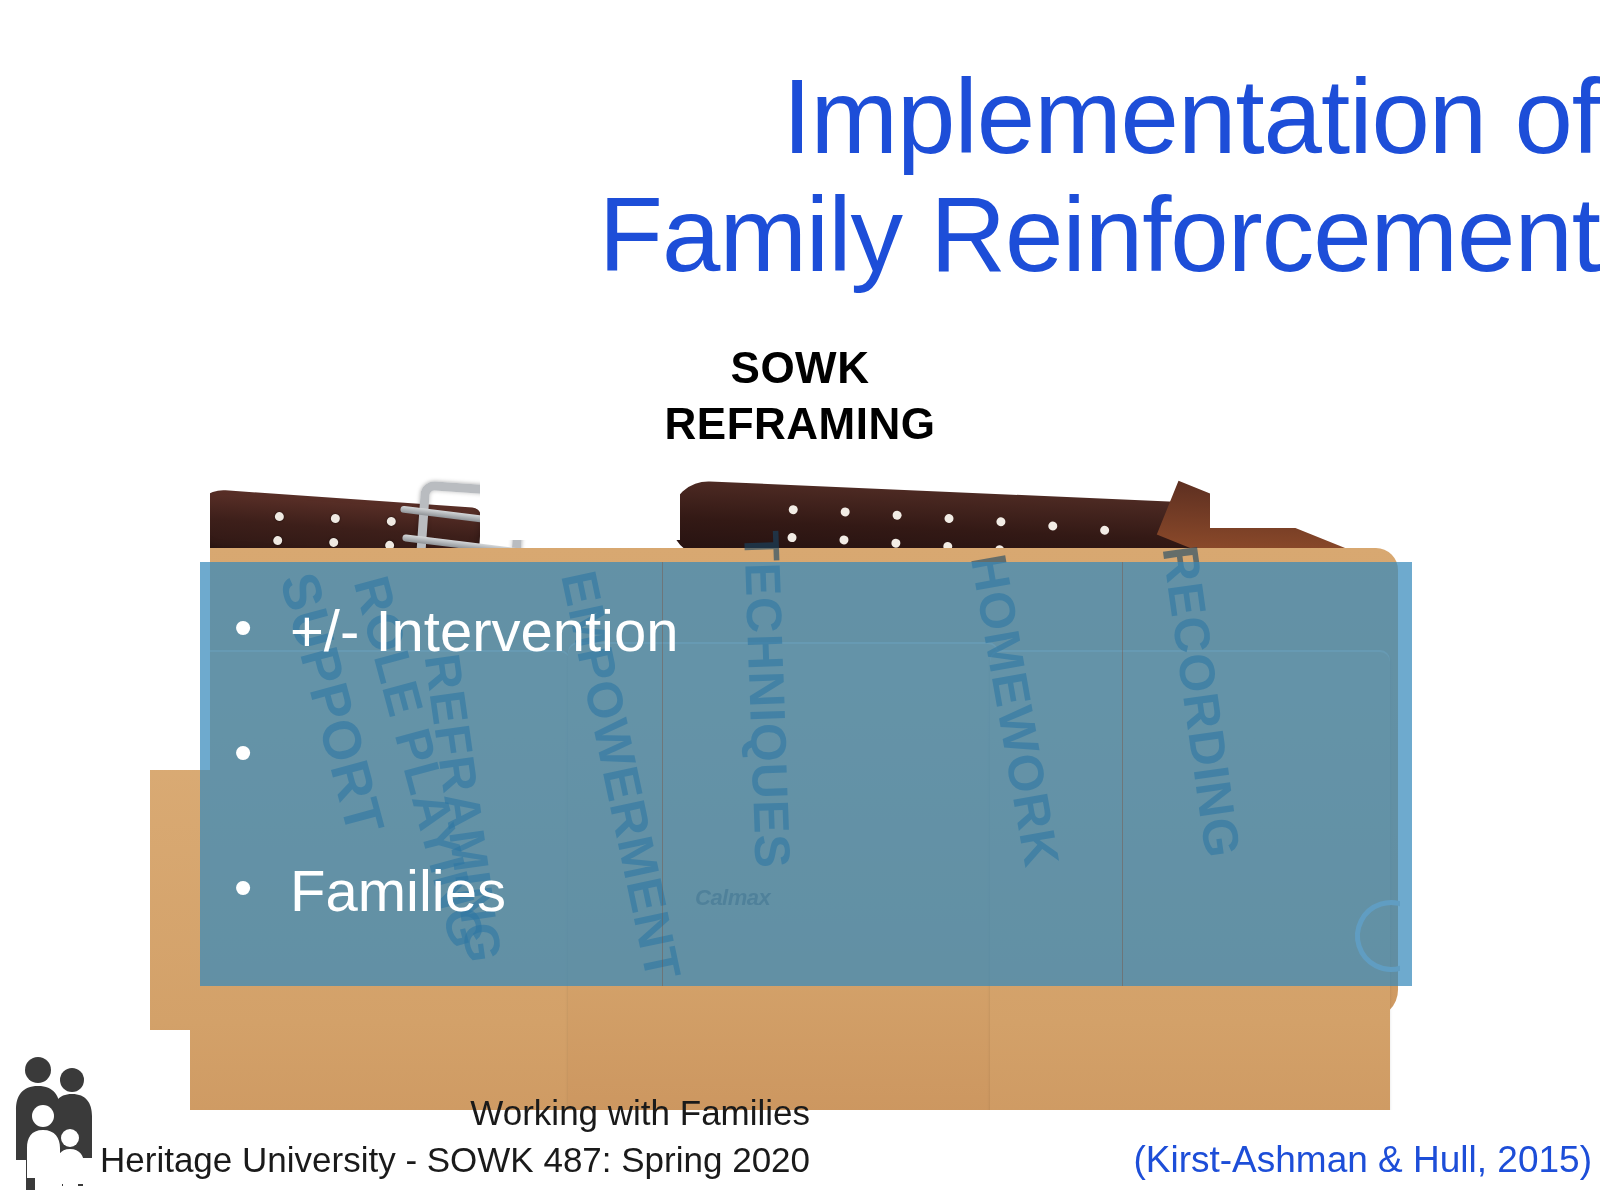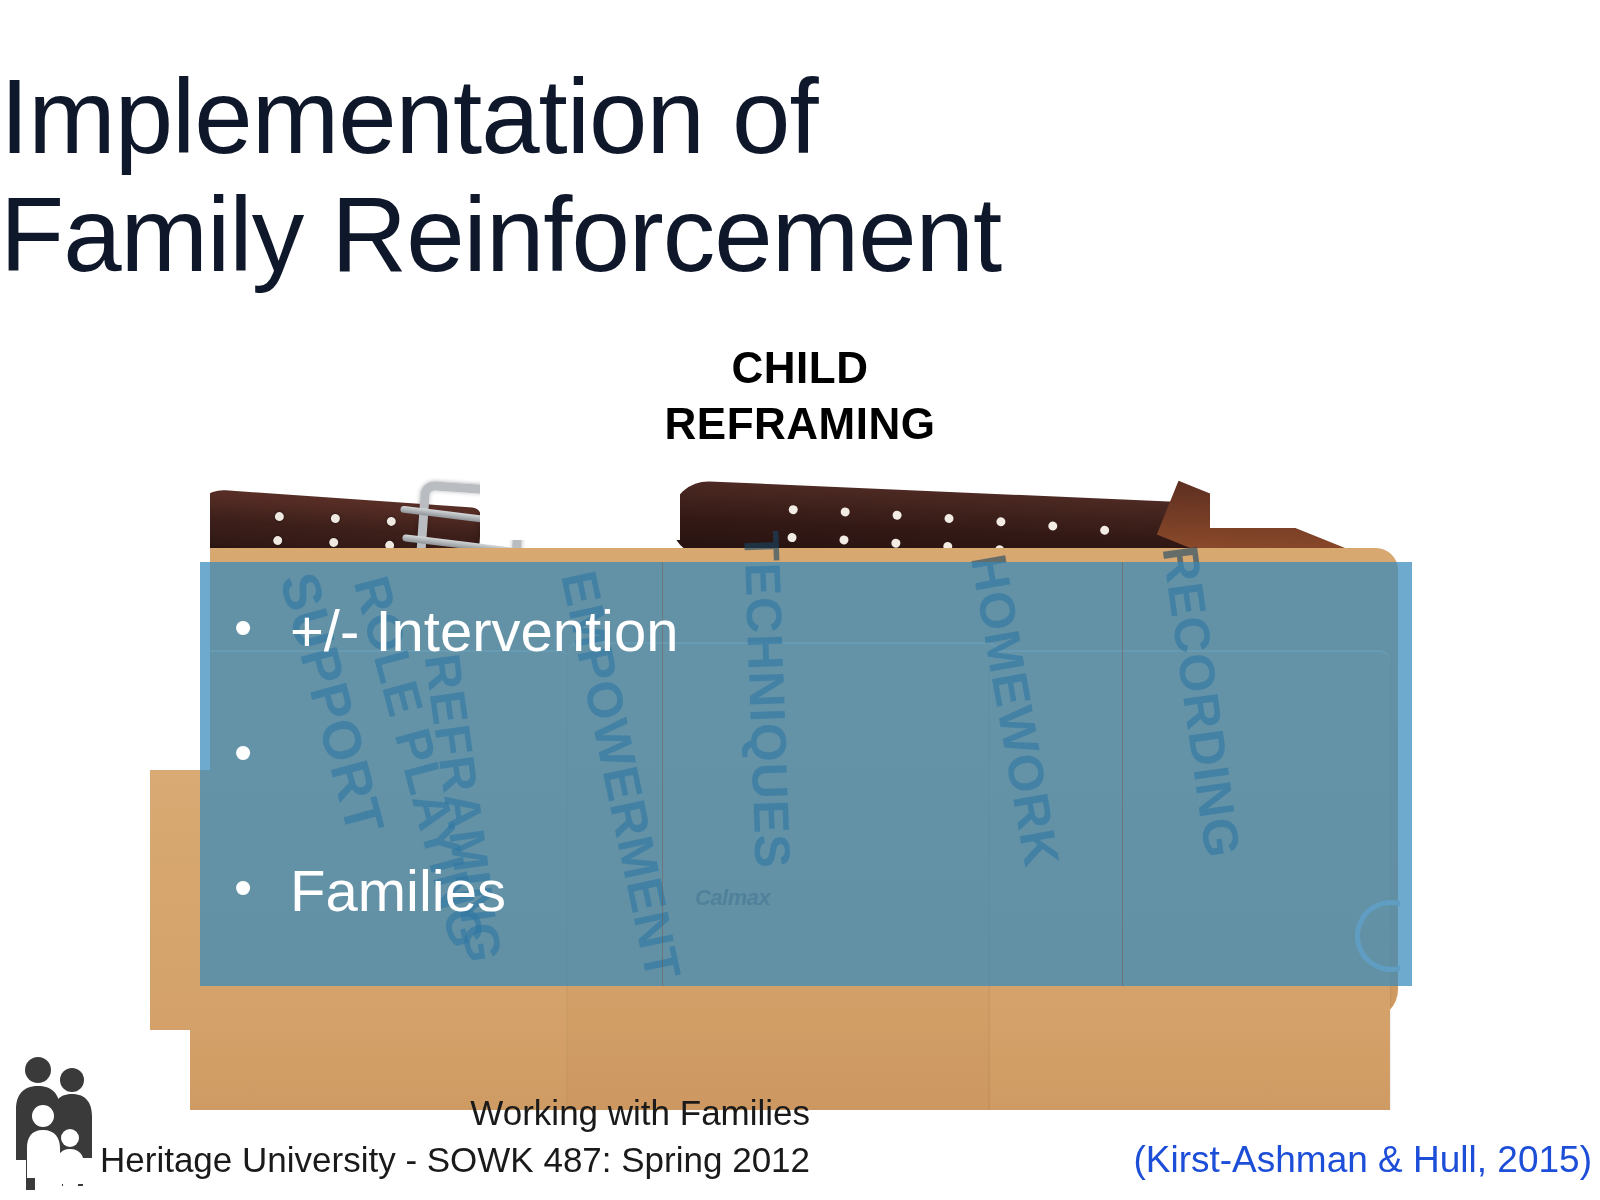--- a/index.html
+++ b/index.html
@@ -22,26 +22,26 @@
     inset: 0;
     background: #ffffff;
   }
 
   
   .title-block {
     position: absolute;
     top: 58px;
     left: 0;
     width: 1600px;
-    text-align: left;
+    text-align: right;
     font-size: 105px;
     line-height: 1.12;
     font-weight: 400;
     letter-spacing: -1px;
-    color: #0f172a;
+    color: #1d4ed8;
     z-index: 40;
   }
   .title-line { display: block; white-space: nowrap; }
 
   
   .subtitle-block {
     position: absolute;
     top: 340px;
     left: 0;
     width: 1600px;
@@ -291,21 +291,21 @@
 <body>
 
 <div id="slide">
 
   <div class="title-block">
     <span class="title-line">Implementation of</span>
     <span class="title-line">Family Reinforcement</span>
   </div>
 
   <div class="subtitle-block">
-    <span class="subtitle-line">CHILD</span>
+    <span class="subtitle-line">SOWK</span>
     <span class="subtitle-line">REFRAMING</span>
   </div>
 
   <div class="photo">
     <div class="photo-inner">
 
       <div class="belt-left">
         <span class="hole" style="left:84px; top:18px;"></span>
         <span class="hole" style="left:84px; top:42px;"></span>
         <span class="hole" style="left:140px; top:16px;"></span>
@@ -399,20 +399,20 @@
         <path d="M35 76 C23 76 19 84 19 94 L19 124 L27 124 L27 138 L35 138 L35 100 L35 138 L44 138 L44 124 L52 124 L52 94 C52 84 47 76 35 76 Z"></path>
 
         <circle cx="62" cy="84" r="9"></circle>
         <path d="M62 95 C52 95 49 102 49 110 L49 130 L55 130 L55 138 L62 138 L62 116 L62 138 L70 138 L70 130 L76 130 L76 110 C76 102 72 95 62 95 Z"></path>
       </g>
     </svg>
   </div>
 
   <div class="footer-left">
     <span class="footer-line">Working with Families</span>
-    <span class="footer-line">Heritage University - SOWK 487: Spring 2012</span>
+    <span class="footer-line">Heritage University - SOWK 487: Spring 2020</span>
   </div>
 
   <div class="footer-right">
     <span class="footer-line">(Kirst-Ashman &amp; Hull, 2015)</span>
   </div>
 
 </div>
 
 </body></html>

